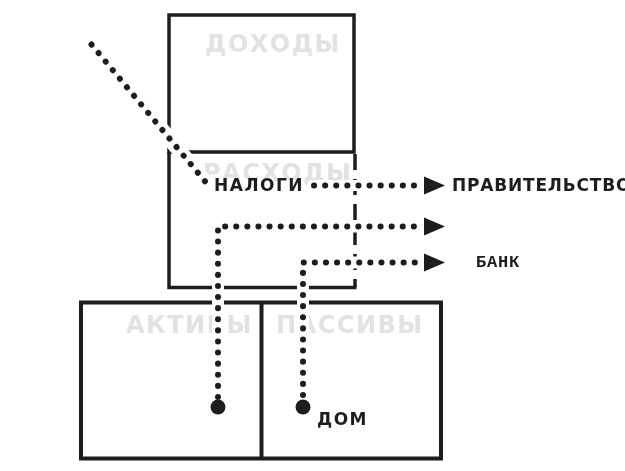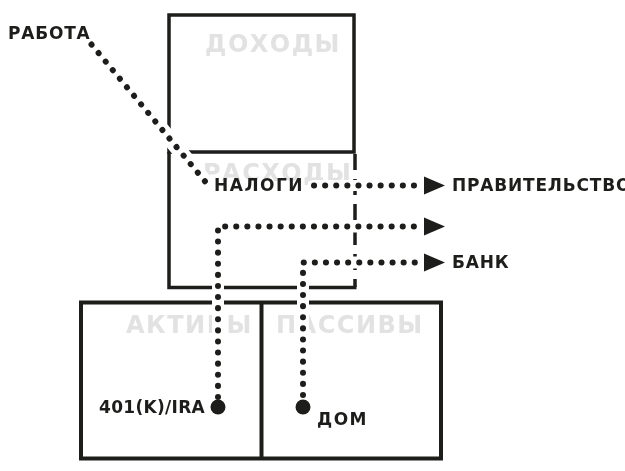--- a/index.html
+++ b/index.html
@@ -68,26 +68,24 @@
       <polygon points="424,217.5 424,235.5 445,226.5"></polygon>
       <polygon points="424,253.5 424,271.5 445,262.5"></polygon>
     </g>
 
     <g fill="#1d1d1b">
       <circle cx="218" cy="407" r="7.5"></circle>
       <circle cx="303" cy="407" r="7.5"></circle>
     </g>
   </svg>
 
-  <div class="lbl" style="left:8px;top:25px;">РАБОТА</div>
 
   <div class="lbl" style="left:214px;top:177px;letter-spacing:1.5px;">НАЛОГИ</div>
 
   <div class="lbl" style="left:452px;top:177px;">ПРАВИТЕЛЬСТВО</div>
 
 
-  <div class="lbl" style="left:452px;top:254px;">БАНК</div>
+  <div class="lbl" style="left:476px;top:254px;font-family:Liberation Mono, monospace;">БАНК</div>
 
-  <div class="lbl right-align" style="left:55px;top:399px;width:150px;letter-spacing:0.3px;">401(K)/IRA</div>
 
   <div class="lbl" style="left:317px;top:411px;letter-spacing:1.5px;">ДОМ</div>
 
 </div>
 
 </body></html>

